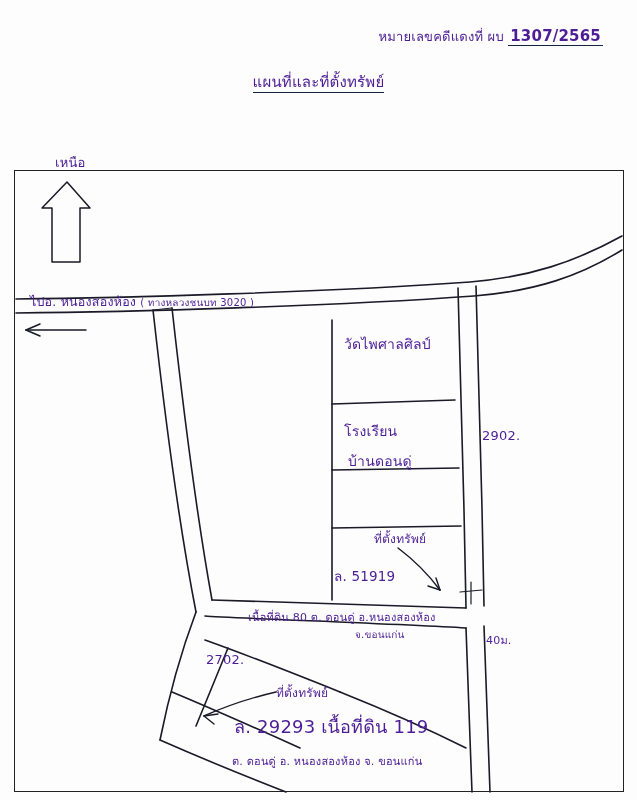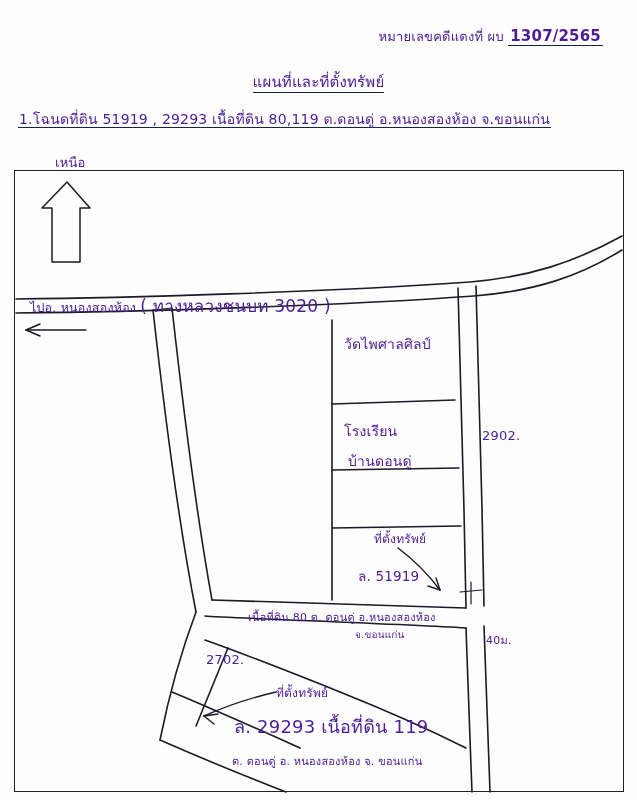--- a/index.html
+++ b/index.html
@@ -84,26 +84,26 @@
     position: absolute;
     left: 0;
     top: 0;
     width: 637px;
     height: 800px;
     pointer-events: none;
   }
 
   
   #label-road-left    { top: 292px; left: 30px;  font-size: 12.5px; }
-  #label-road-left .small { font-size: 17px; }
+  #label-road-left .small { font-size: 10px; }
   #label-temple       { top: 333px; left: 344px; font-size: 14px; }
   #label-school-1     { top: 420px; left: 344px; font-size: 14px; }
   #label-school-2     { top: 450px; left: 348px; font-size: 14px; }
   #label-pos-1        { top: 529px; left: 374px; font-size: 12px; }
-  #label-plot-1       { top: 565px; left: 334px; font-size: 13.5px; padding-left: 24px; }
+  #label-plot-1       { top: 565px; left: 334px; font-size: 13.5px; }
   #label-plot-1-desc1 { top: 608px; left: 248px; font-size: 11px; }
   #label-plot-1-desc2 { top: 627px; left: 355px; font-size: 10px; }
   #label-dim-right-1  { top: 428px; left: 482px; font-size: 13px; }
   #label-dim-right-2  { top: 631px; left: 486px; font-size: 11px; }
   #label-dim-left     { top: 652px; left: 206px; font-size: 13px; }
   #label-pos-2        { top: 683px; left: 276px; font-size: 12px; }
   #label-plot-2       { top: 712px; left: 234px; font-size: 18px; }
   #label-plot-2-desc  { top: 752px; left: 232px; font-size: 11px; }
 </style>
 </head>
@@ -113,23 +113,20 @@
 
   <div class="hand" id="case-number-line">
     <span>หมายเลขคดีแดงที่ ผบ</span>
     <span class="num">1307/2565</span>
   </div>
 
   <div class="hand" id="doc-title">
     <span>แผนที่และที่ตั้งทรัพย์</span>
   </div>
 
-  <div class="hand" id="deed-line">
-    <span class="u">1.โฉนดที่ดิน 51919 , 29293   เนื้อที่ดิน 80,119  ต.ดอนดู่ อ.หนองสองห้อง จ.ขอนแก่น</span>
-  </div>
 
   <div class="hand" id="north-label">เหนือ</div>
 
   <div id="frame"></div>
 
   <svg id="svg-map" viewBox="0 0 637 800">
     <g fill="none" stroke="#1a1a28" stroke-width="1.6" stroke-linecap="round" stroke-linejoin="round">
 
       <path d="M52,262 L52,208 L42,208 L67,182 L90,208 L80,208 L80,262 Z" stroke-width="1.5"></path>
 

